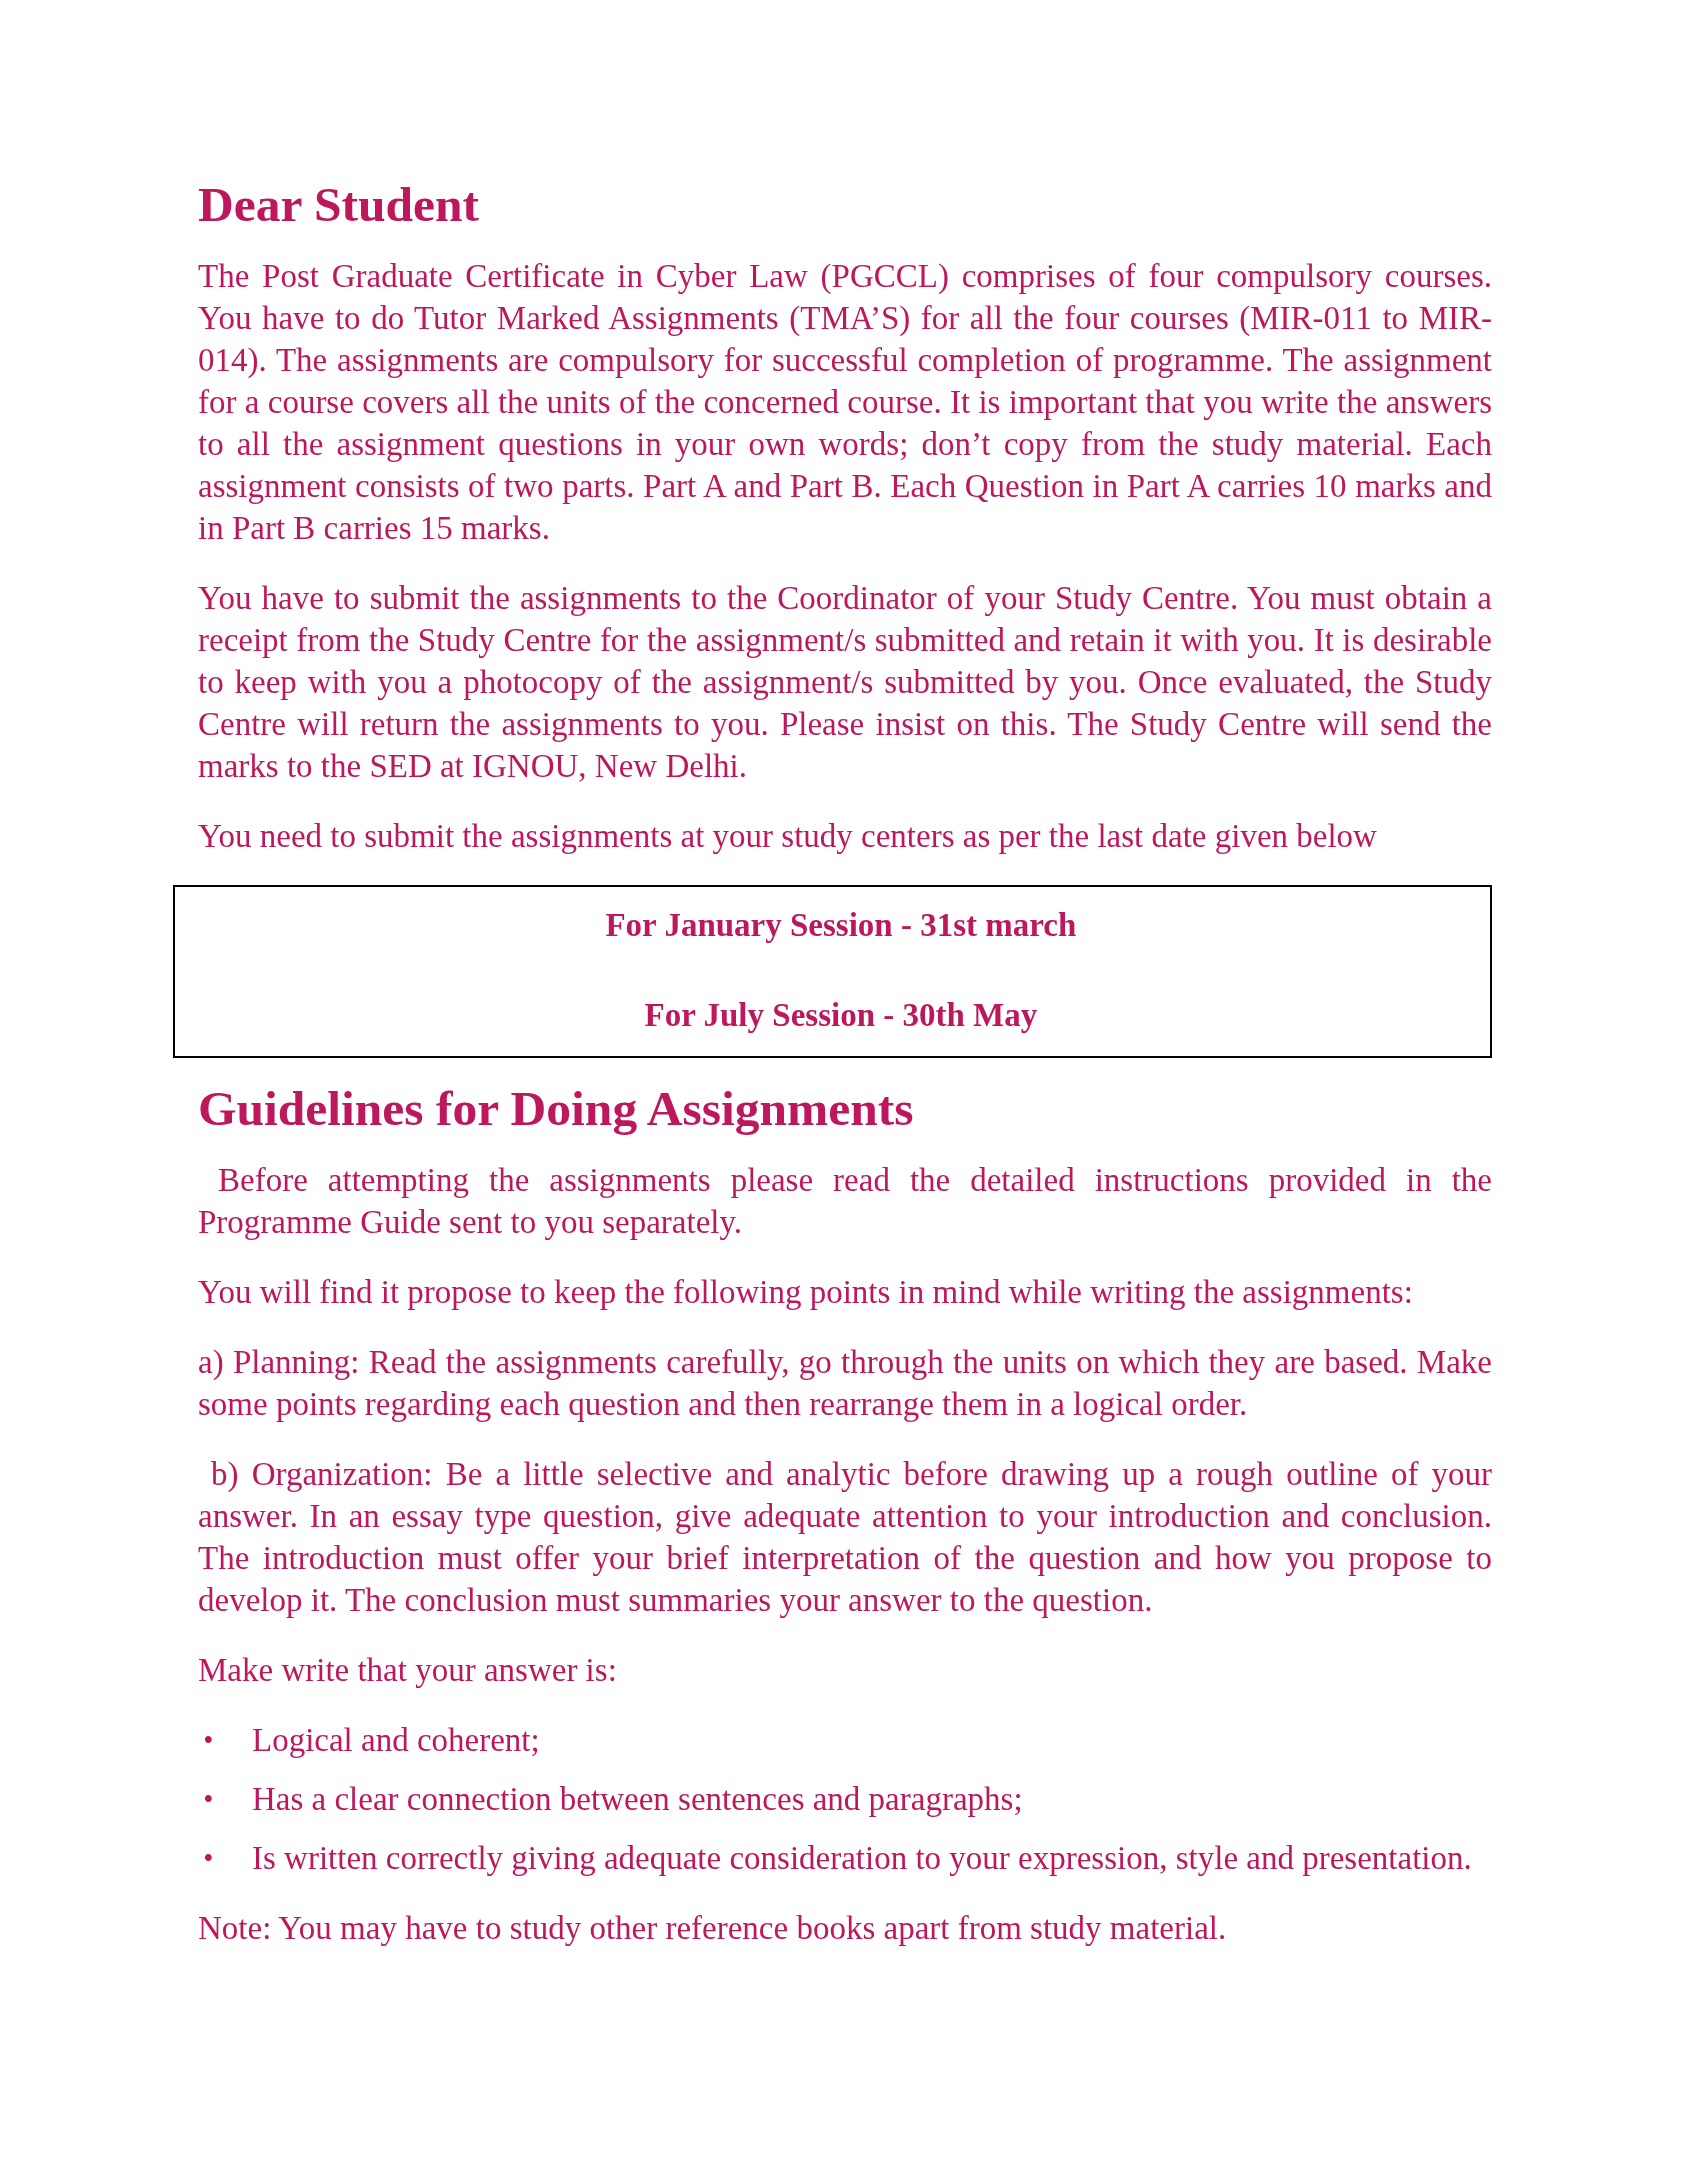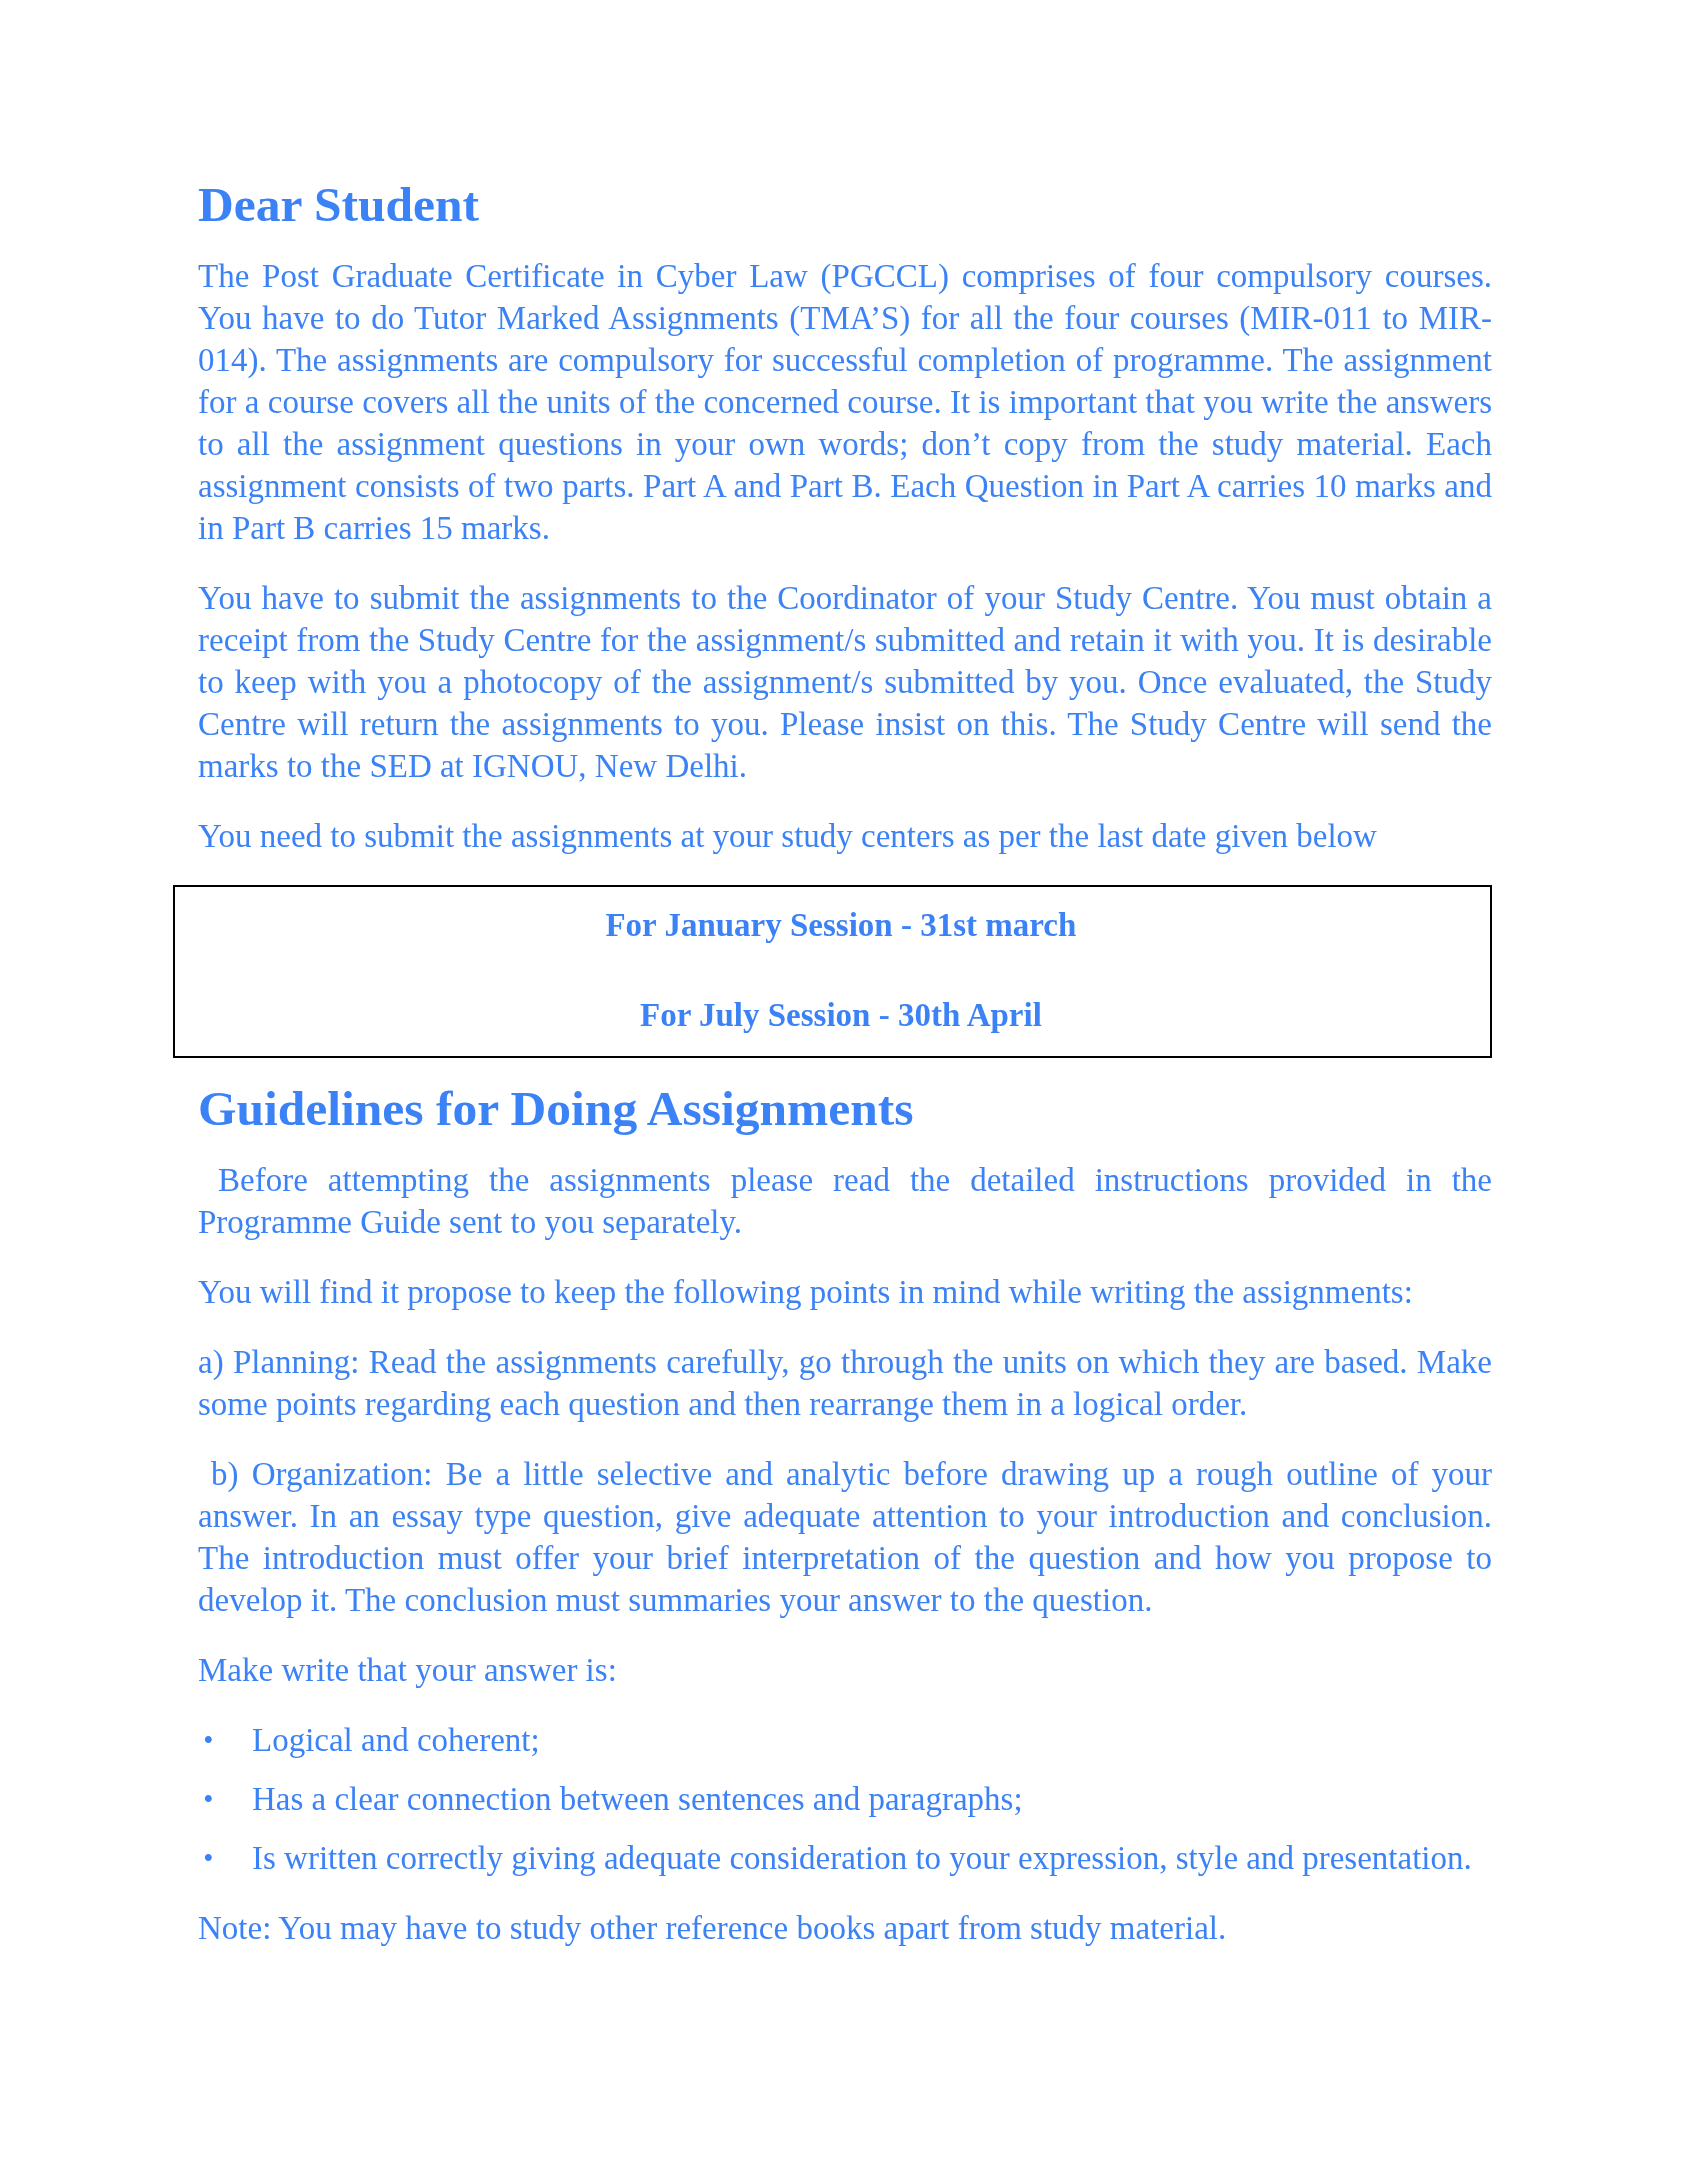--- a/index.html
+++ b/index.html
@@ -5,21 +5,21 @@
   html, body {
     margin: 0;
     padding: 0;
     background: #ffffff;
   }
   .page {
     position: relative;
     width: 1687px;
     height: 2183px;
     background: #ffffff;
-    color: #3b82f6;
+    color: #be185d;
     font-family: "Liberation Serif", "DejaVu Serif", serif;
     font-size: 33px;
     line-height: 42px;
     box-sizing: border-box;
     padding: 184px 195px 0 198px;
     overflow: hidden;
   }
   .doc-heading {
     font-weight: 700;
     margin: 0 0 29px 0;
@@ -79,21 +79,21 @@
 
   <p class="doc-para">The Post Graduate Certificate in Cyber Law (PGCCL) comprises of four compulsory courses. You have to do Tutor Marked Assignments (TMA’S) for all the four courses (MIR-011 to MIR-014). The assignments are compulsory for successful completion of programme. The assignment for a course covers all the units of the concerned course. It is important that you write the answers to all the assignment questions in your own words; don’t copy from the study material. Each assignment consists of two parts. Part A and Part B. Each Question in Part A carries 10 marks and in Part B carries 15 marks.</p>
 
 
   <p class="doc-para">You have to submit the assignments to the Coordinator of your Study Centre. You must obtain a receipt from the Study Centre for the assignment/s submitted and retain it with you. It is desirable to keep with you a photocopy of the assignment/s submitted by you. Once evaluated, the Study Centre will return the assignments to you. Please insist on this. The Study Centre will send the marks to the SED at IGNOU, New Delhi.</p>
 
   <p class="doc-para single">You need to submit the assignments at your study centers as per the last date given below</p>
 
   <div class="date-box">
     <p class="box-line">For January Session - 31st march</p>
-    <p class="box-line">For July Session - 30th April</p>
+    <p class="box-line">For July Session - 30th May</p>
   </div>
 
   <h2 class="doc-heading">Guidelines for Doing Assignments</h2>
 
   <p class="doc-para"> Before attempting the assignments please read the detailed instructions provided in the Programme Guide sent to you separately.</p>
 
   <p class="doc-para single">You will find it propose to keep the following points in mind while writing the assignments:</p>
 
   <p class="doc-para">a) Planning: Read the assignments carefully, go through the units on which they are based. Make some points regarding each question and then rearrange them in a logical order.</p>
 

